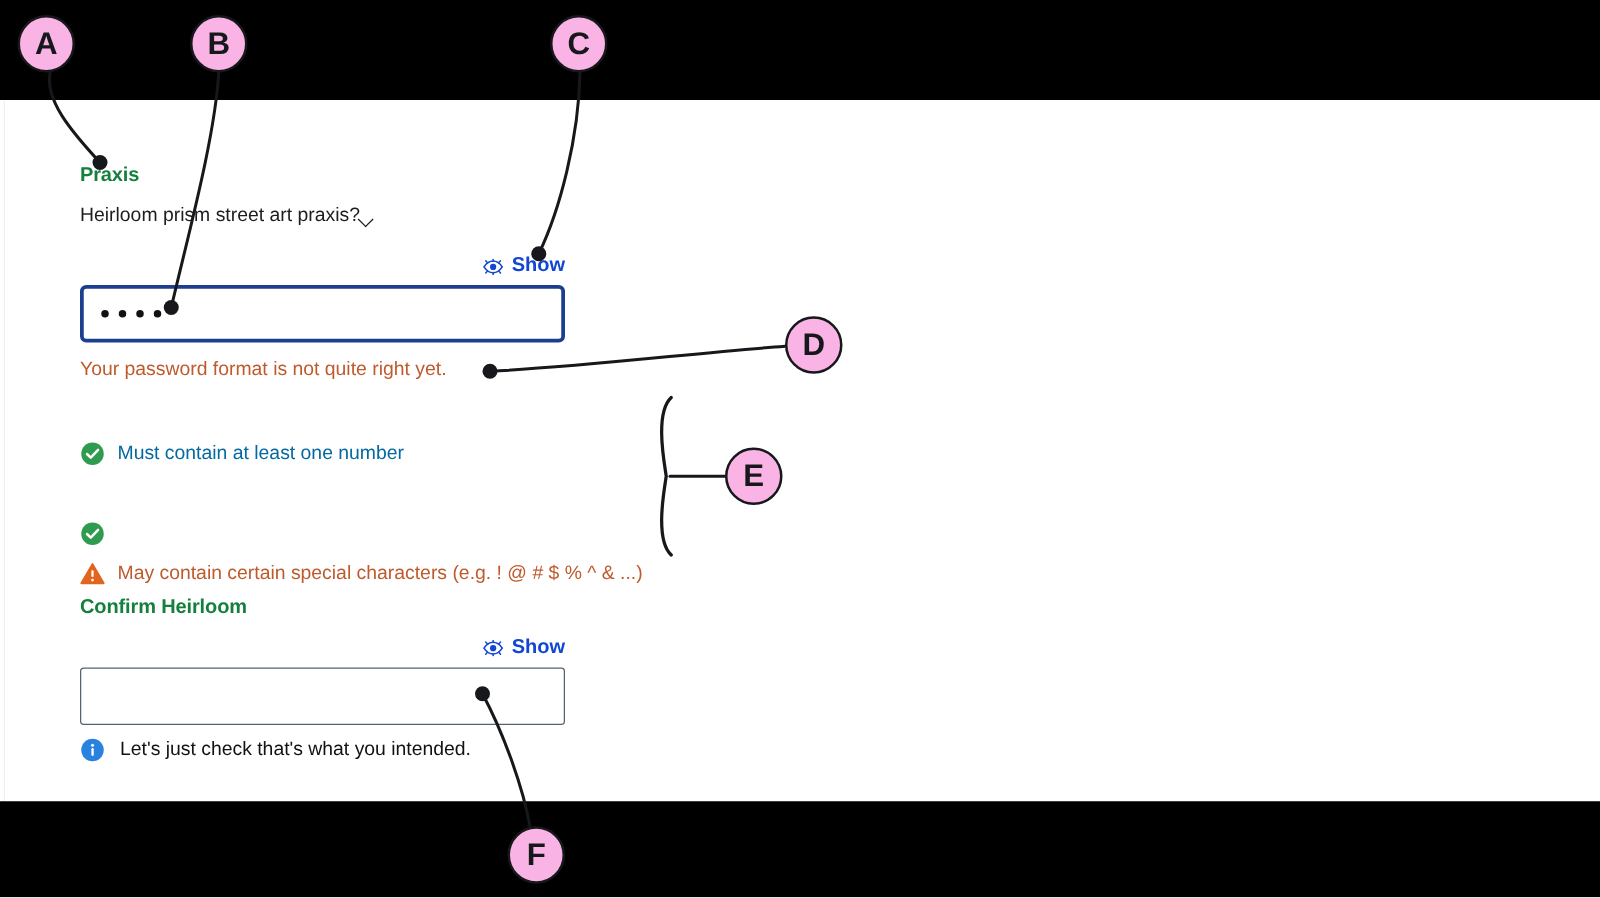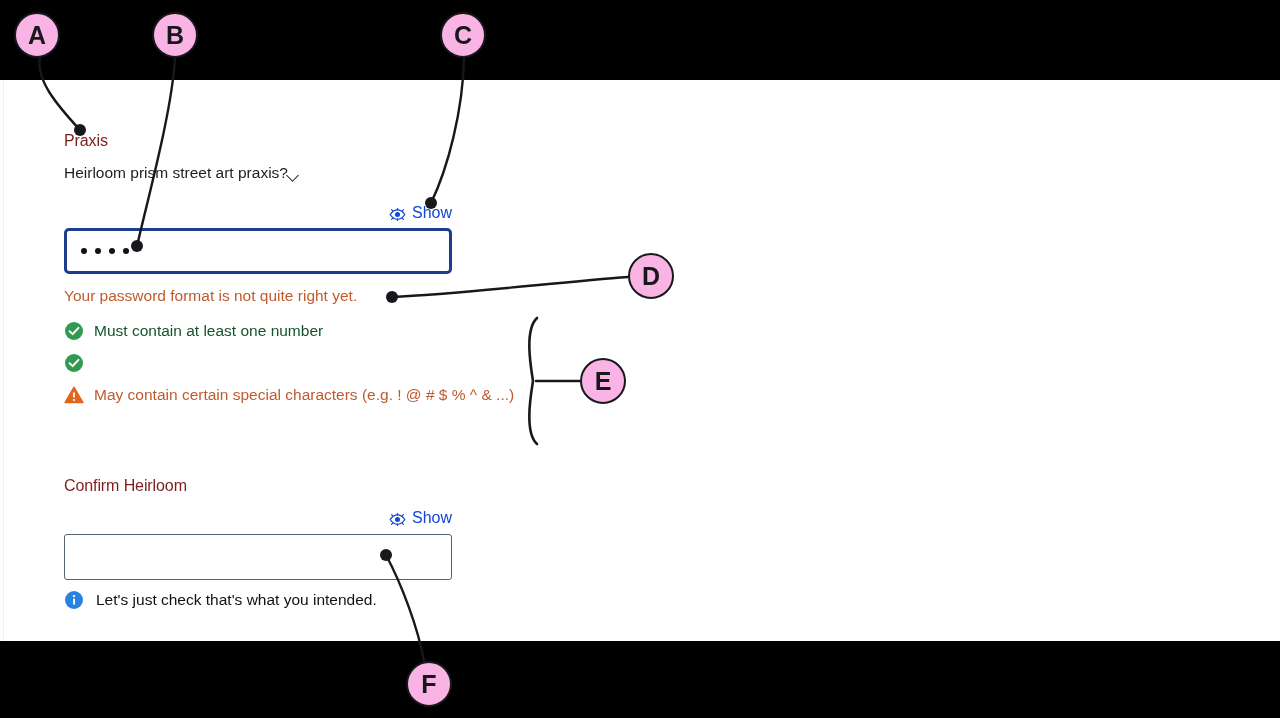--- a/index.html
+++ b/index.html
@@ -45,22 +45,22 @@
   .form-col {
     position: absolute;
     left: 64px;
     top: 0;
     width: 560px;
   }
 
   
   .field-label {
     font-size: 16px;
-    font-weight: normal;
-    color: #7f1d1d;
+    font-weight: bold;
+    color: #15803d;
     letter-spacing: -0.1px;
     line-height: 20px;
   }
   .field-hint {
     font-size: 15.5px;
     font-weight: normal;
     color: #1c1d1f;
     line-height: 20px;
     display: inline-flex;
     align-items: center;
@@ -90,21 +90,21 @@
     display: flex;
     justify-content: flex-end;
     align-items: center;
   }
   .show-toggle {
     display: inline-flex;
     align-items: center;
     gap: 6px;
     color: #1246d4;
     font-size: 16px;
-    font-weight: normal;
+    font-weight: bold;
     cursor: pointer;
     line-height: 18px;
   }
   .eye-icon { display: inline-block; width: 17px; height: 13px; }
 
   
   .pw-input {
     width: 388px;
     height: 46px;
     background: #ffffff;
@@ -142,21 +142,21 @@
   
   .rules { list-style: none; margin: 0; padding: 0; }
   .rule {
     display: flex;
     align-items: center;
     gap: 10px;
     height: 32px;
     font-size: 15.5px;
     line-height: 20px;
   }
-  .rule.ok   { color: #14532d; }
+  .rule.ok   { color: #0369a1; margin-top: 32px; }
   .rule.warn { color: #bf5a2c; }
   .rule-icon { flex: 0 0 auto; width: 20px; height: 20px; display: block; }
 
   .info-row {
     display: flex;
     align-items: flex-end;
     gap: 12px;
     font-size: 15.5px;
     color: #111214;
     line-height: 20px;

